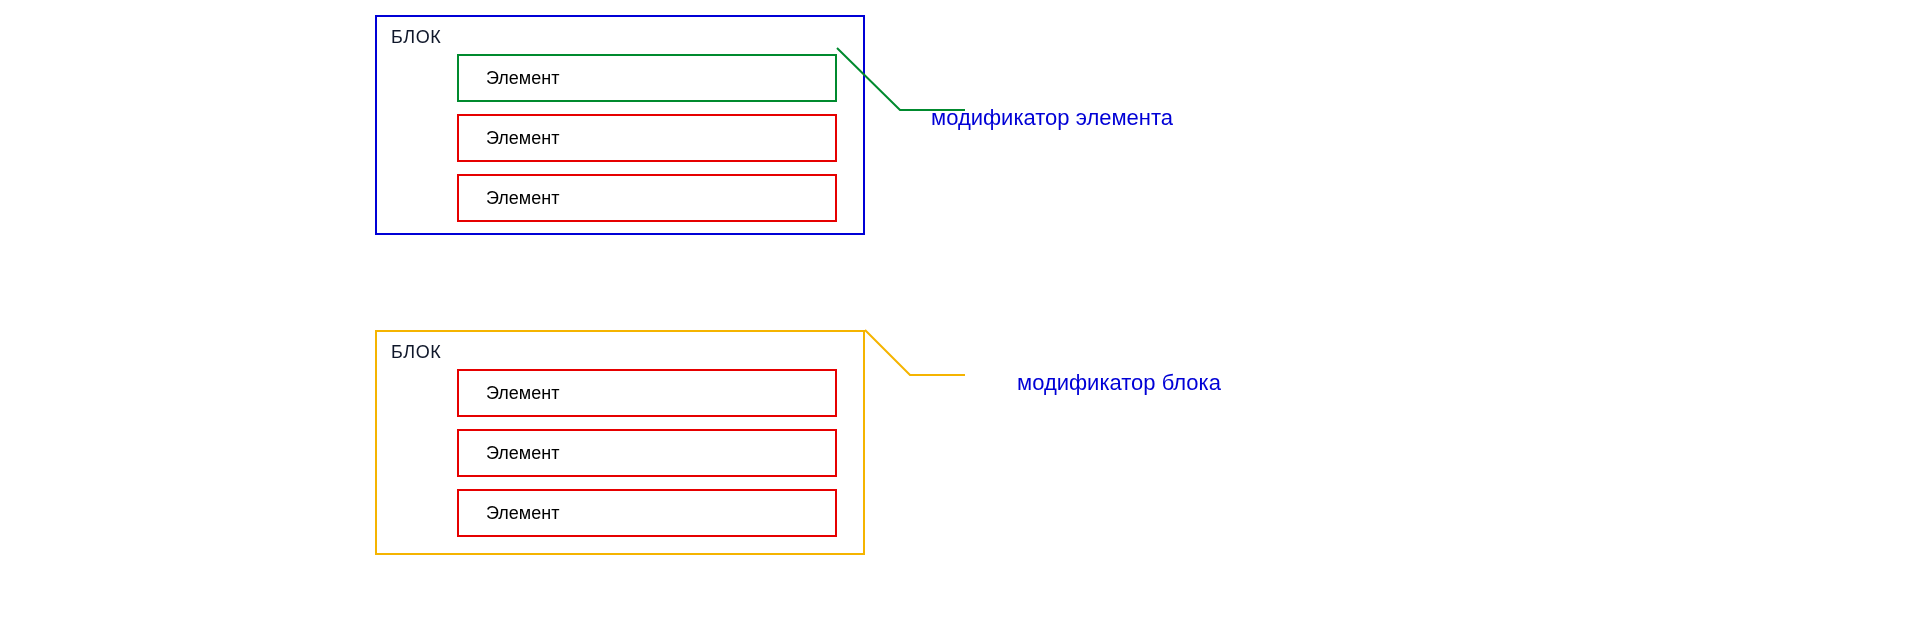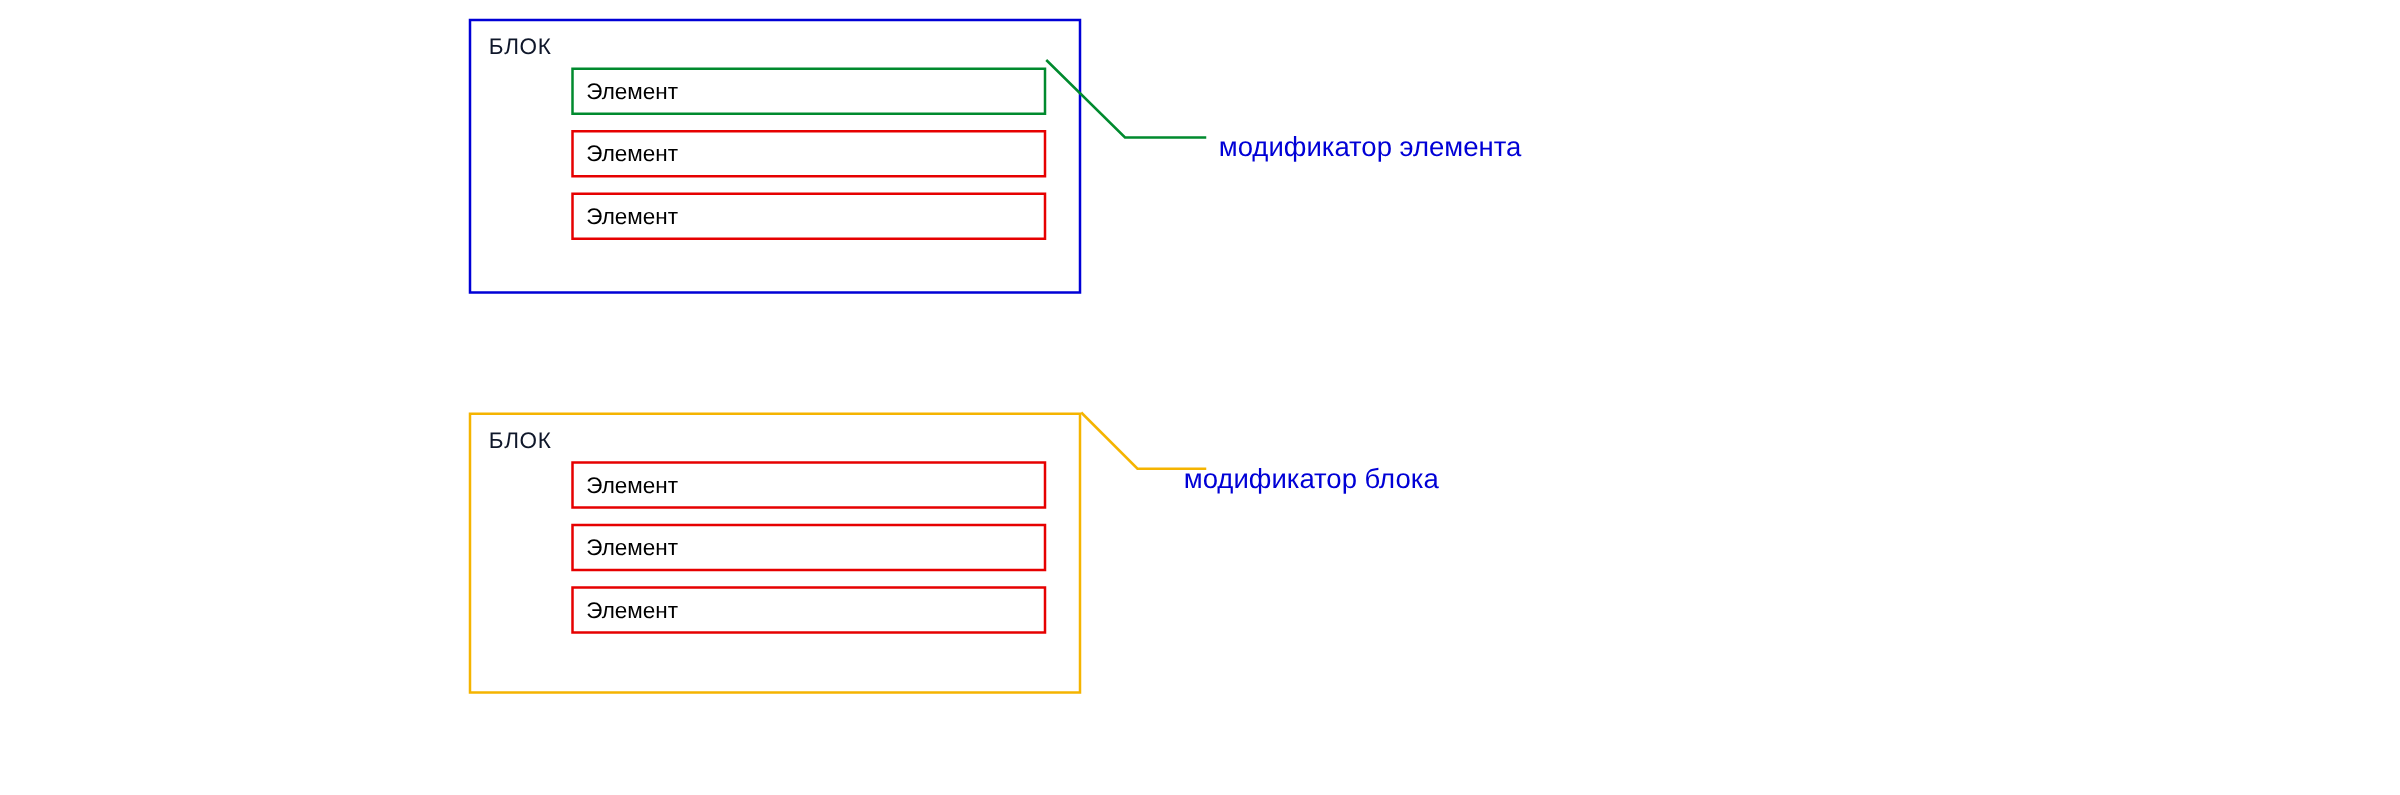--- a/index.html
+++ b/index.html
@@ -23,23 +23,23 @@
       font-weight: 400;
       letter-spacing: 0.5px;
     }
     .elements {
       margin-left: 66px;
     }
     .element {
       border-width: 2px;
       border-style: solid;
       width: 380px;
-      height: 38px;
+      height: 48px;
       margin-bottom: 12px;
-      padding: 8px 10px;
+      padding: 8px 27px;
       font-size: 18px;
       color: #000;
       display: flex;
       align-items: center;
     }
     .element:last-child { margin-bottom: 0; }
 
     
     #block1 {
       left: 375px;
@@ -60,22 +60,22 @@
       border-color: #f5b400;
     }
     #block2 .element { border-color: #e60000; }
 
     .annotation {
       position: absolute;
       color: #0000d6;
       font-size: 22px;
       font-weight: 400;
     }
-    #ann1 { left: 975px; top: 105px; }
-    #ann2 { left: 947px; top: 370px; }
+    #ann1 { left: 931px; top: 105px; }
+    #ann2 { left: 1017px; top: 370px; }
 
     svg.leader {
       position: absolute;
       overflow: visible;
       pointer-events: none;
     }
   </style>
 </head>
 <body>
 

